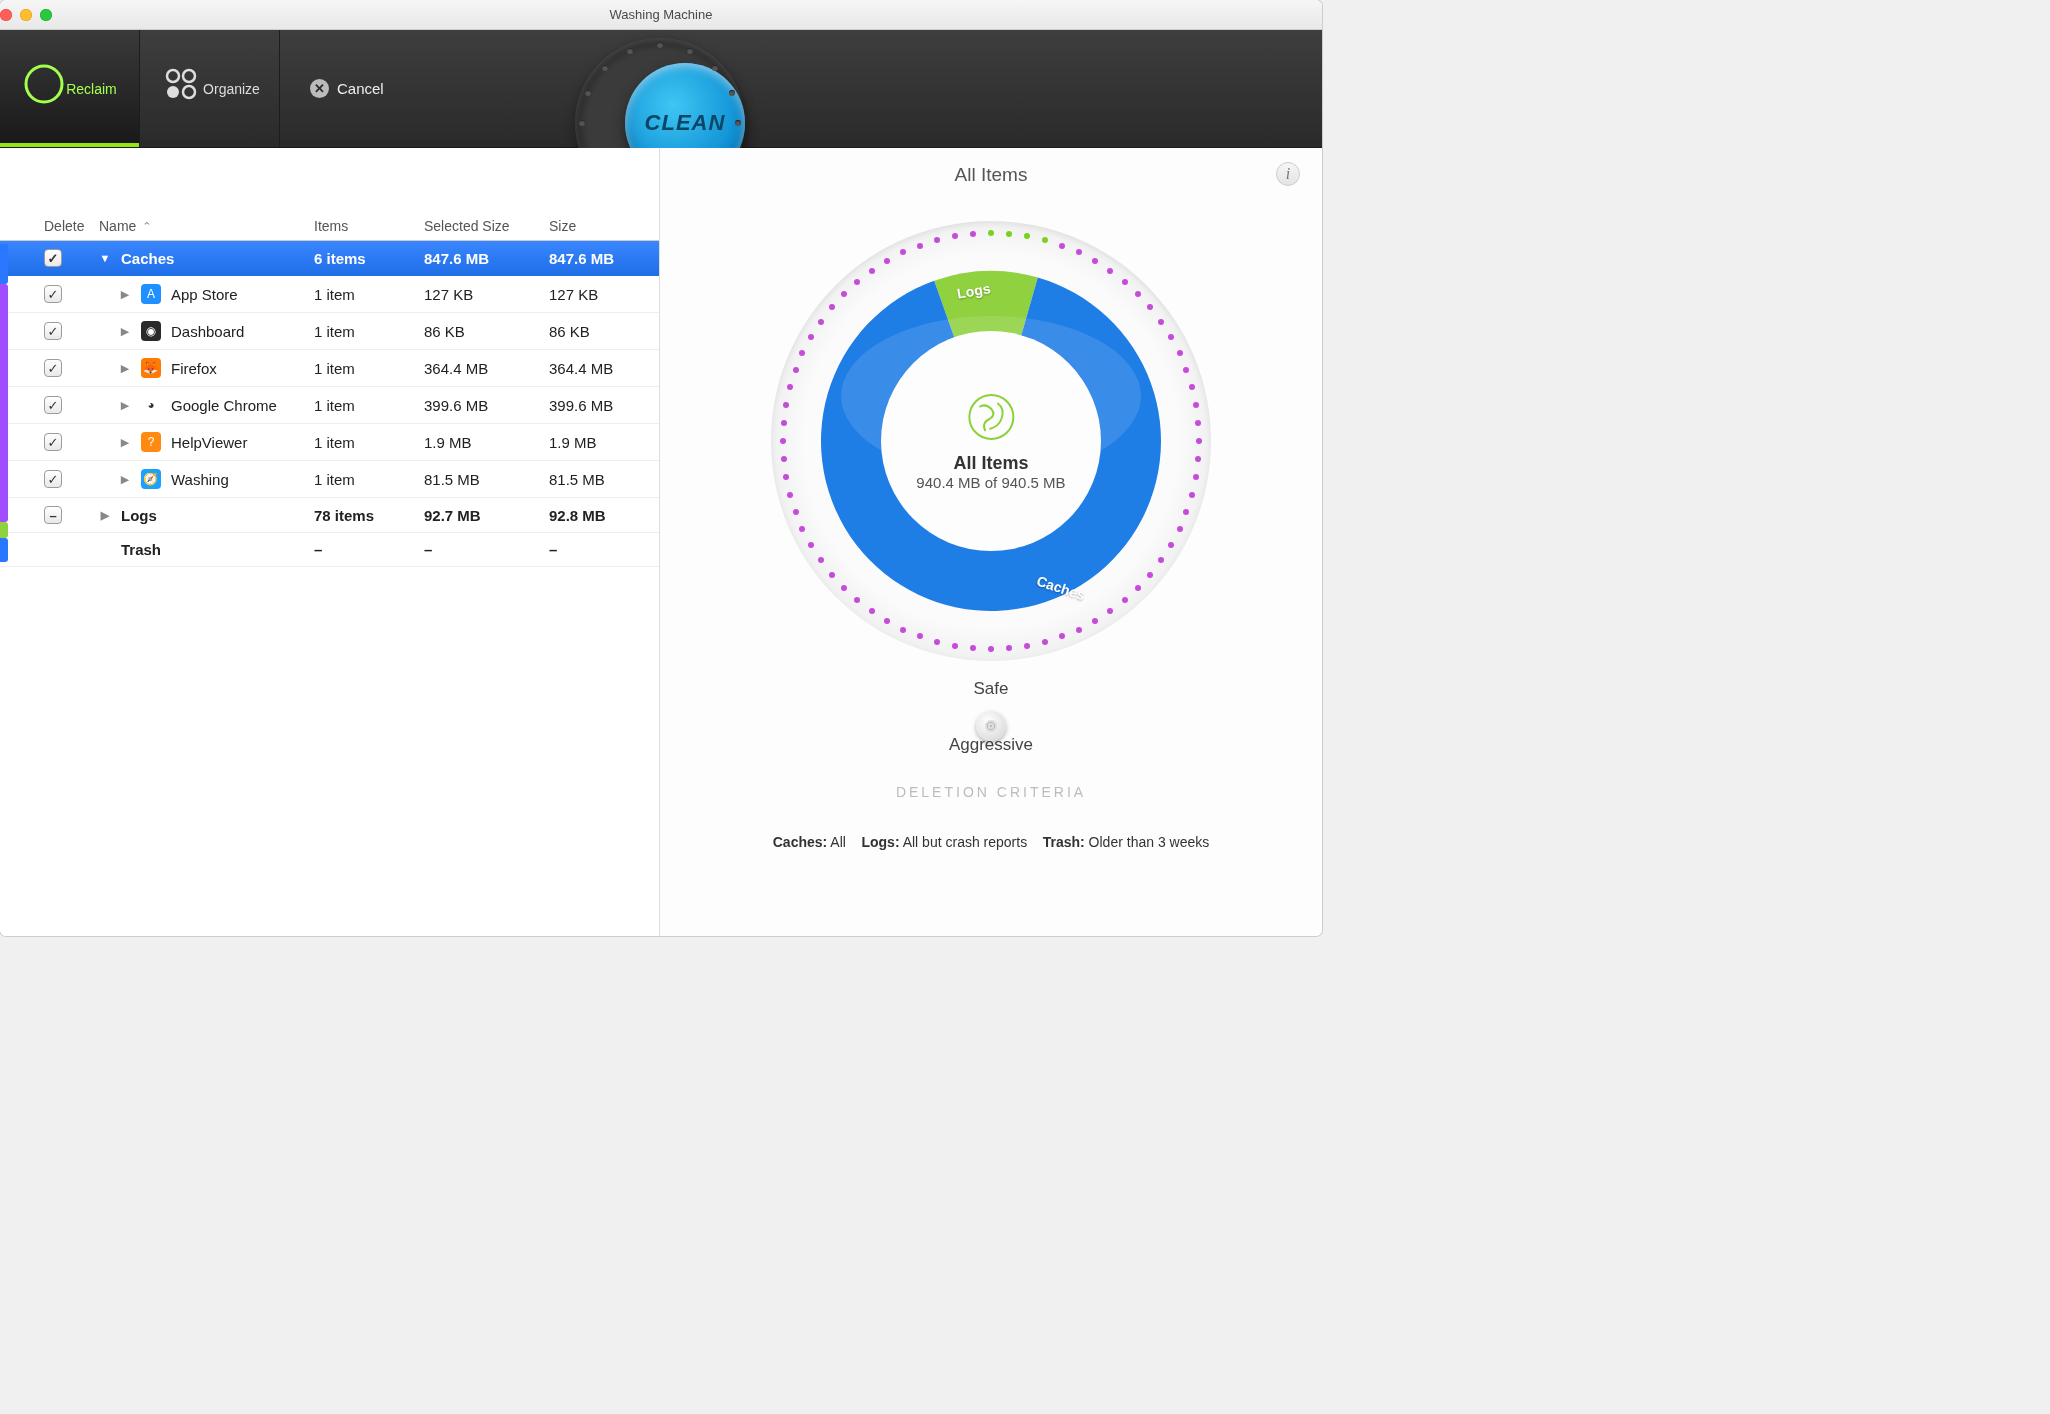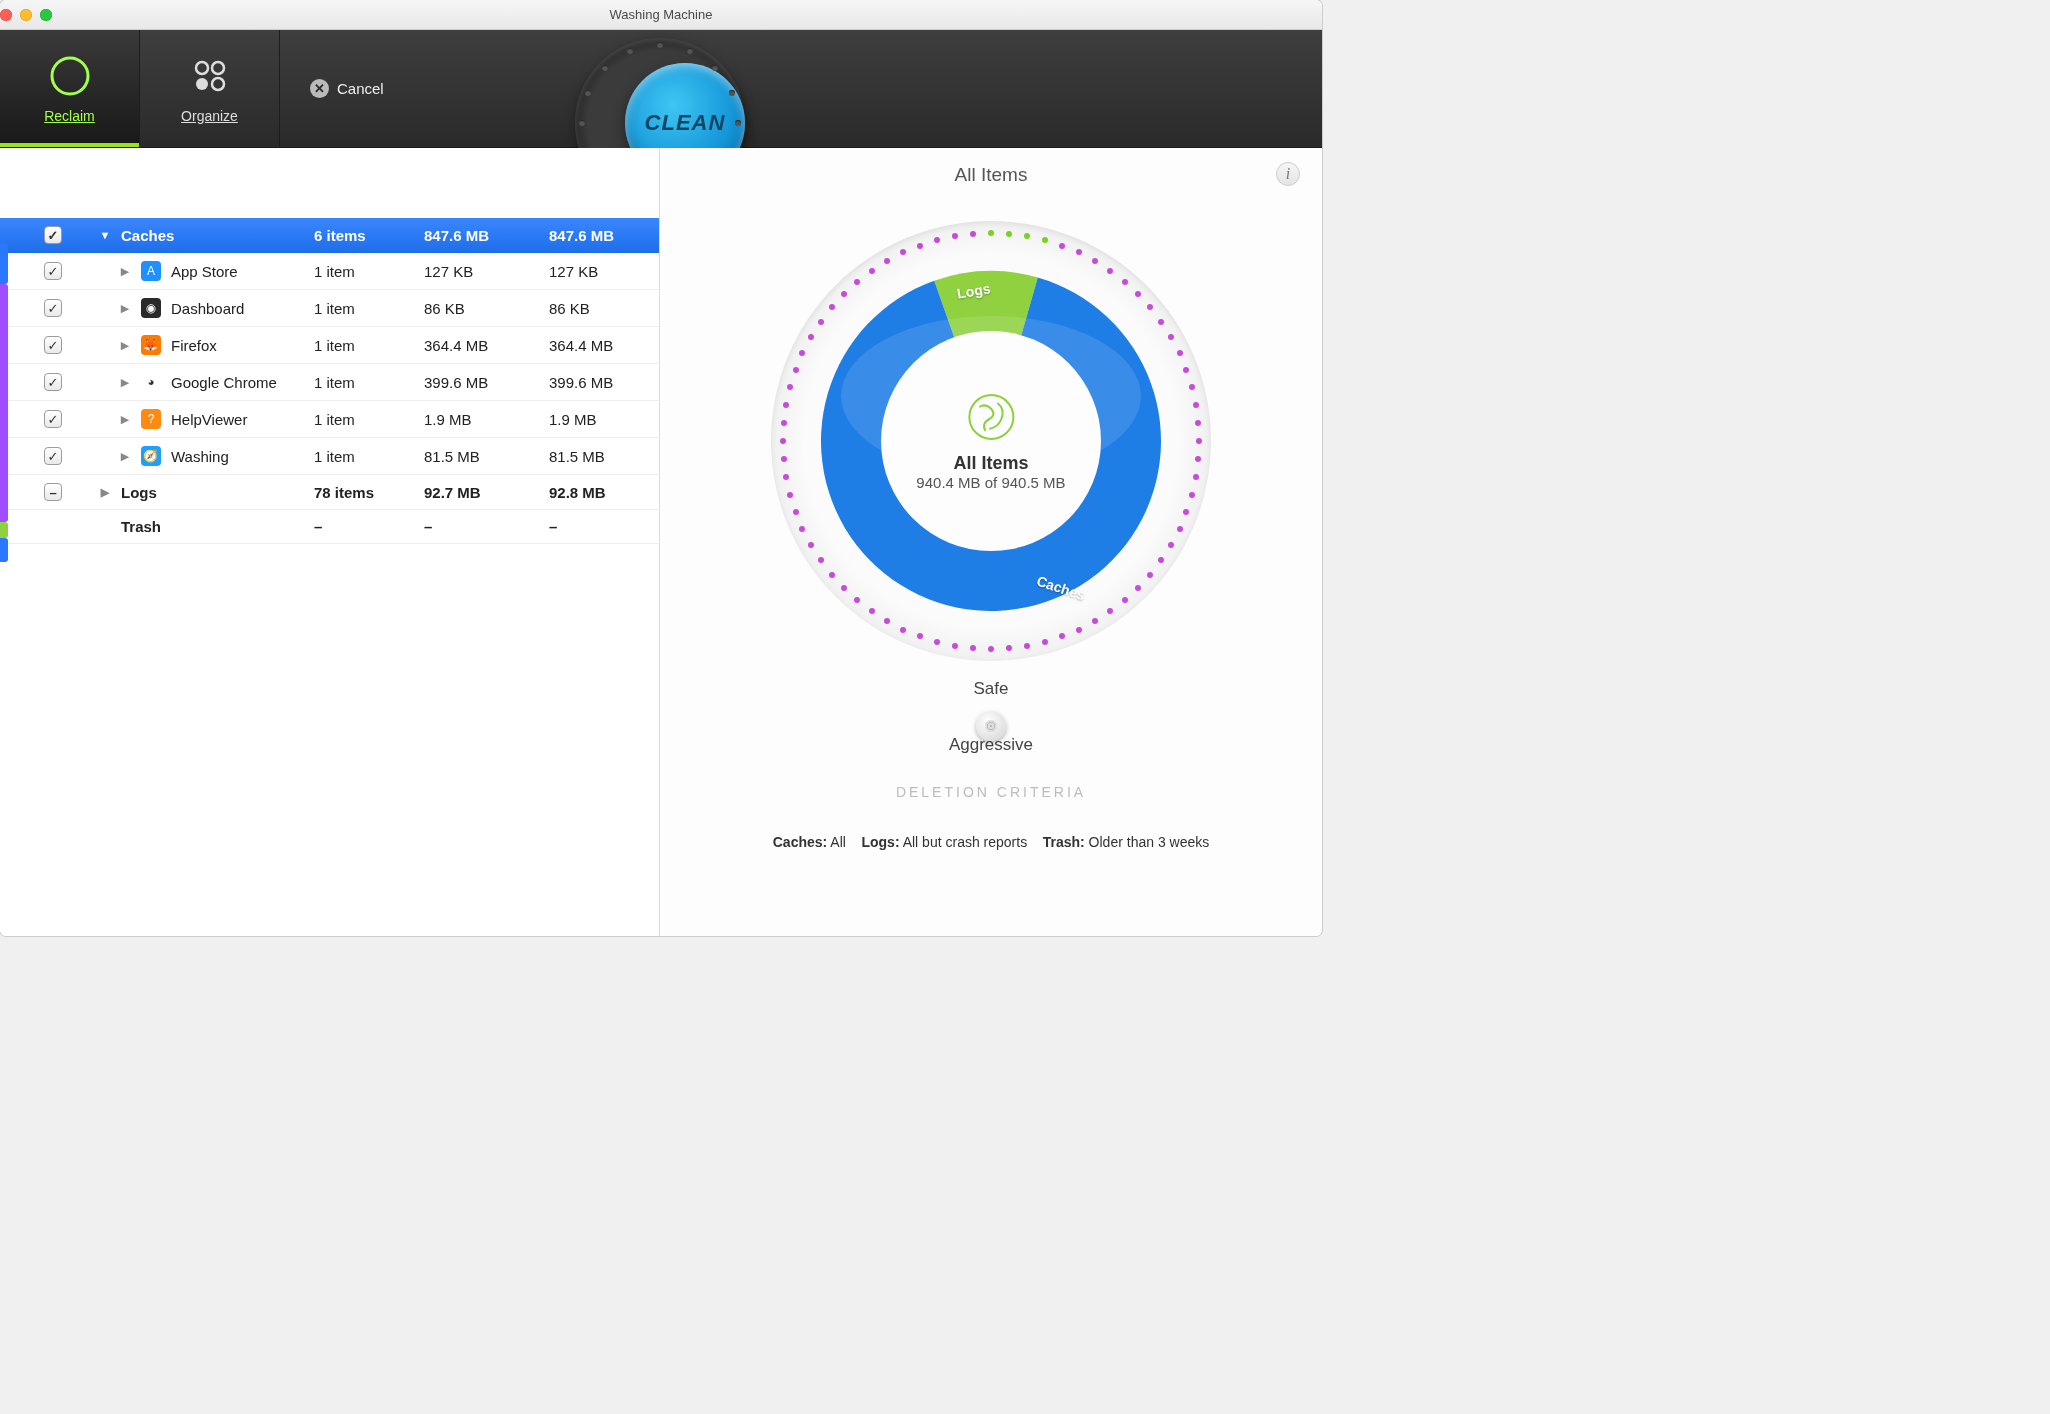--- a/index.html
+++ b/index.html
@@ -38,29 +38,28 @@
     height: 118px;
     background: linear-gradient(#3e3e3e,#2a2a2a);
     display:flex;
     align-items:stretch;
     color:#eee;
     border-bottom: 1px solid #1a1a1a;
   }
   .tool-tab {
     width: 140px;
     display:flex;
-    flex-direction:column;
+    flex-direction:row;
     align-items:center;
     justify-content:center;
     font-size:14px;
     color:#ddd;
     cursor:pointer;
     border-right:1px solid #1d1d1d;
     position:relative;
-    text-decoration:underline;
   }
   .tool-tab.active { background: linear-gradient(#3a3a3a,#181818); color:#a2ff4c; }
   .tool-tab.active::after{
     content:"";
     position:absolute;
     bottom:0; left:0; right:0;
     height:4px;
     background:#95e617;
   }
   .tool-tab .icon-wrap {
@@ -320,20 +319,30 @@
     <div class="clean-btn">
       <span>CLEAN</span>
     </div>
   </div>
 </div>
 
 <div class="main">
 
   <div class="left">
 
+    <div class="table-header">
+      <div class="col-del">Delete</div>
+      <div class="col-name">
+        <span>Name</span>
+        <span class="sort-caret">⌃</span>
+      </div>
+      <div class="col-items">Items</div>
+      <div class="col-ssize">Selected Size</div>
+      <div class="col-size">Size</div>
+    </div>
 
     <div class="rows" id="rows">
         <div class="row group selected">
           <div class="col-del">
             <div class="chk">✓</div>
           </div>
           <div class="col-name">
             <span class="disclosure">▼</span>
             <span>Caches</span>
           </div>

